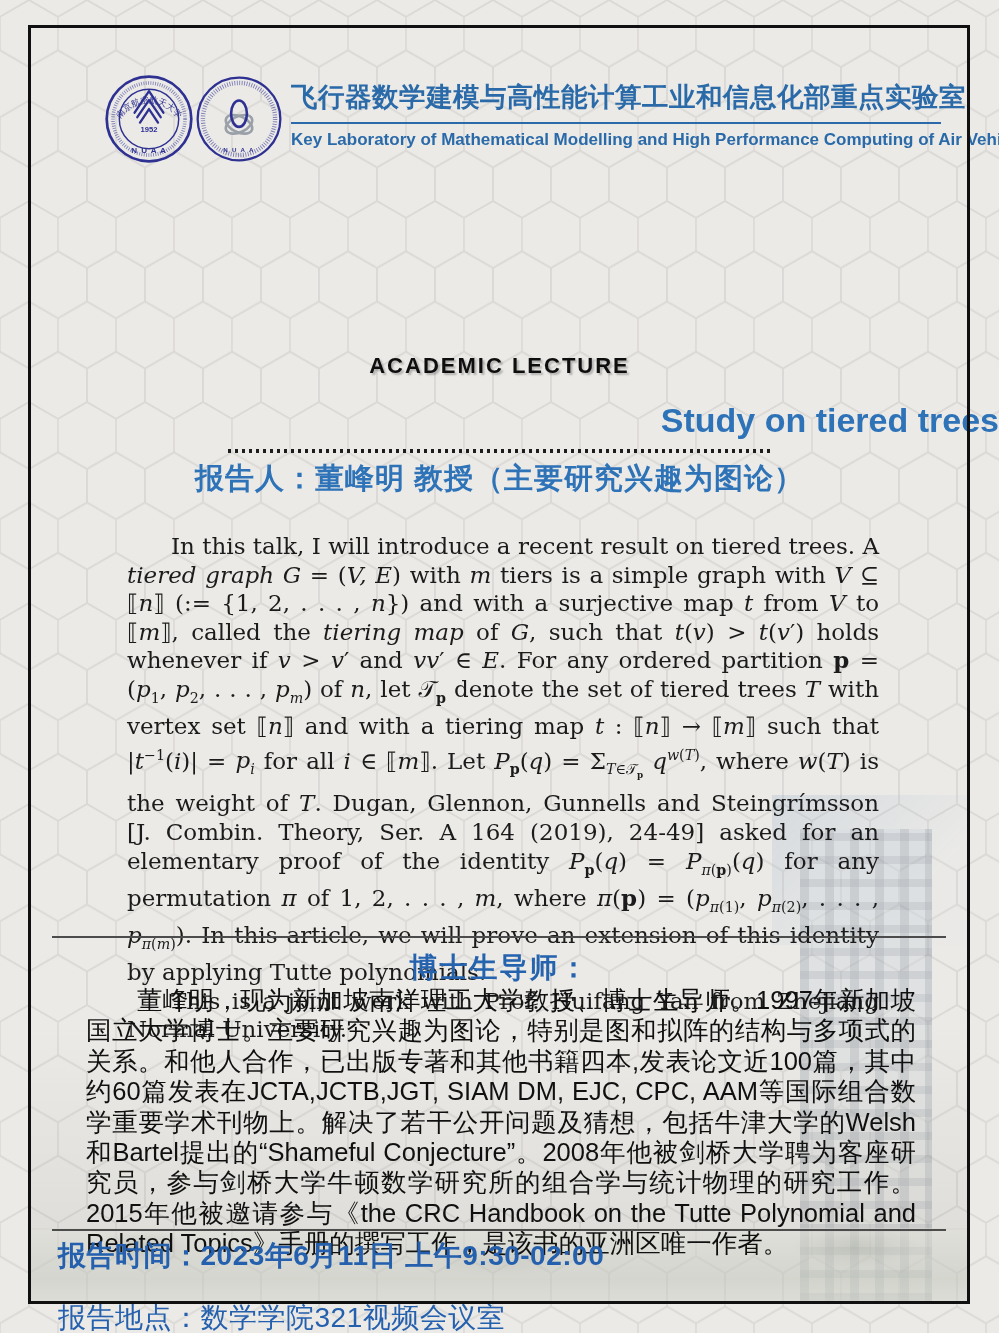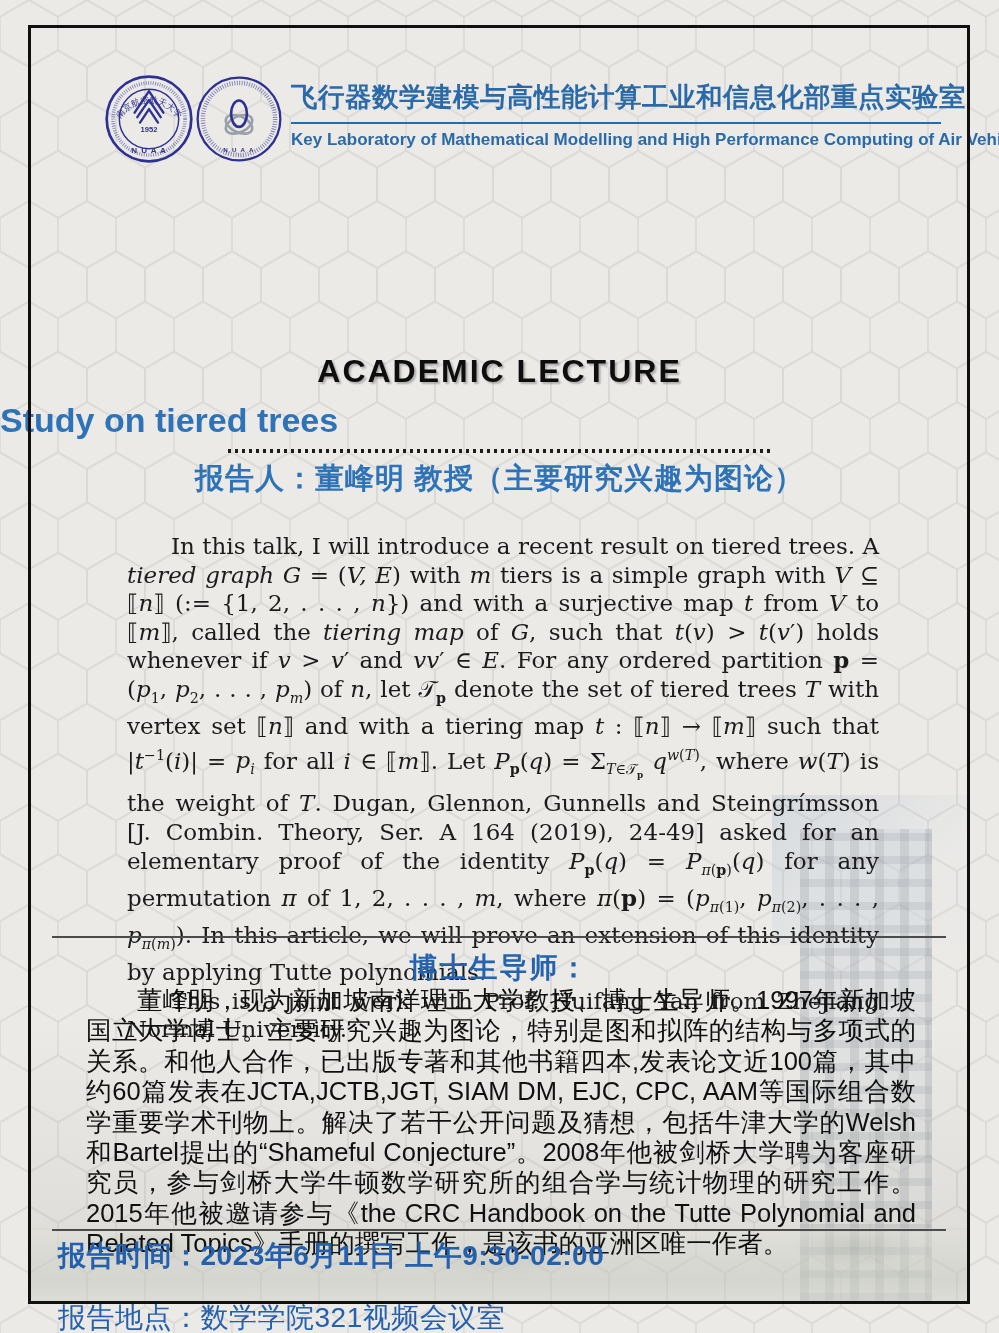--- a/index.html
+++ b/index.html
@@ -38,24 +38,24 @@
   .head-text { position:absolute; left:291px; top:79px; width:658px; }
   .lab-zh { font-size:26.5px; font-weight:700; color:#2a6aa8; letter-spacing:.5px; white-space:nowrap; }
   .head-rule { margin-top:7px; width:650px; border-top:2px solid #2a6aa8; }
   .lab-en { margin-top:6px; font-size:17px; font-weight:600; color:#2a6aa8; white-space:nowrap; }
 
   
   .title-zh { position:absolute; left:0; top:168px; width:999px; text-align:center;
     font-size:186px; font-weight:900; letter-spacing:12px; color:#2e73b8; line-height:1;
     text-shadow:7px 9px 4px rgba(45,45,45,.8); white-space:nowrap; }
   .title-en { position:absolute; left:0; top:353px; width:999px; text-align:center;
-    font-size:32px; font-weight:800; letter-spacing:2px; color:#0e0e0e;
+    font-size:22px; font-weight:800; letter-spacing:2px; color:#0e0e0e;
     text-shadow:2px 2px 2px rgba(0,0,0,.25); }
 
-  .lecture-title { position:absolute; left:0; top:401px; width:999px; text-align:left;
+  .lecture-title { position:absolute; left:0; top:401px; width:999px; text-align:right;
     font-size:34px; font-weight:700; color:#2e73b8; }
   .dotline { position:absolute; left:228px; top:449px; width:546px; height:4px;
     background:repeating-linear-gradient(90deg,#1c1c1c 0 3px, rgba(0,0,0,0) 3px 7px); }
   .speaker { position:absolute; left:0; top:459px; width:999px; text-align:center;
     font-size:29px; font-weight:700; color:#2e73b8; letter-spacing:1px; }
 
   
   .abstract { position:absolute; left:127px; top:532px; width:752px;
     font-family:"DejaVu Serif","Liberation Serif",serif; font-size:23px; line-height:28.6px;
     color:#1b1b1b; text-align:justify; }

